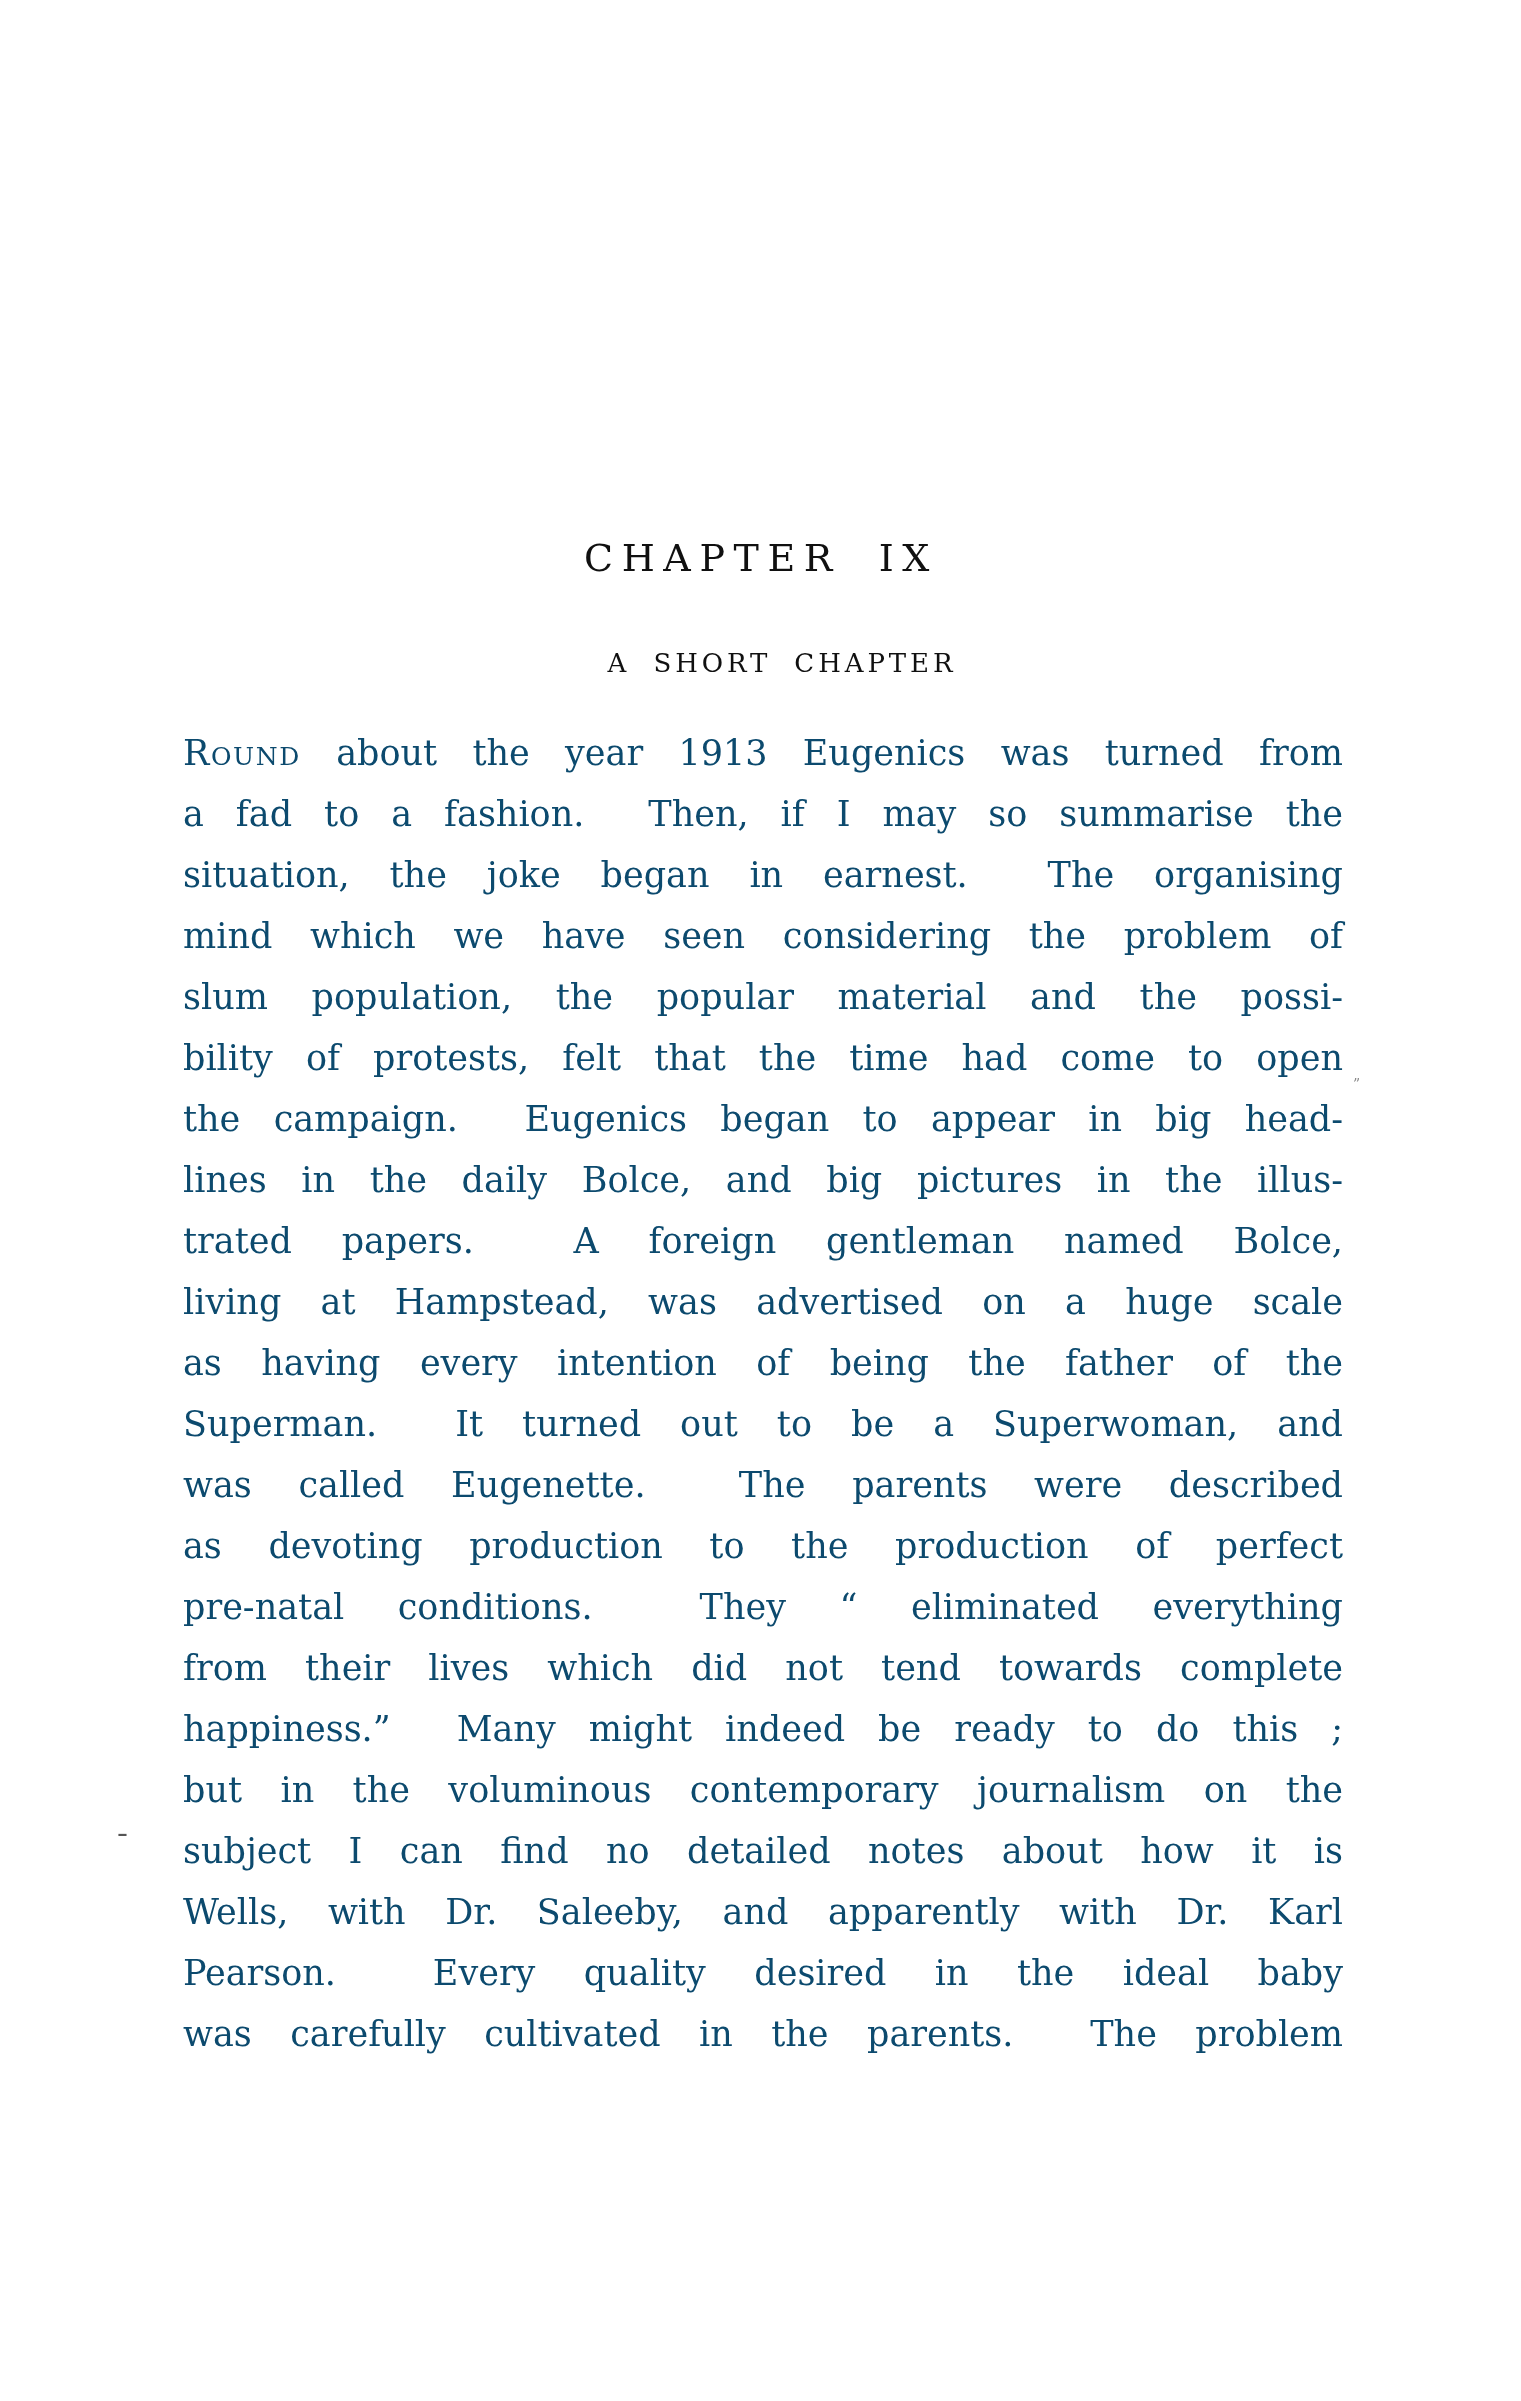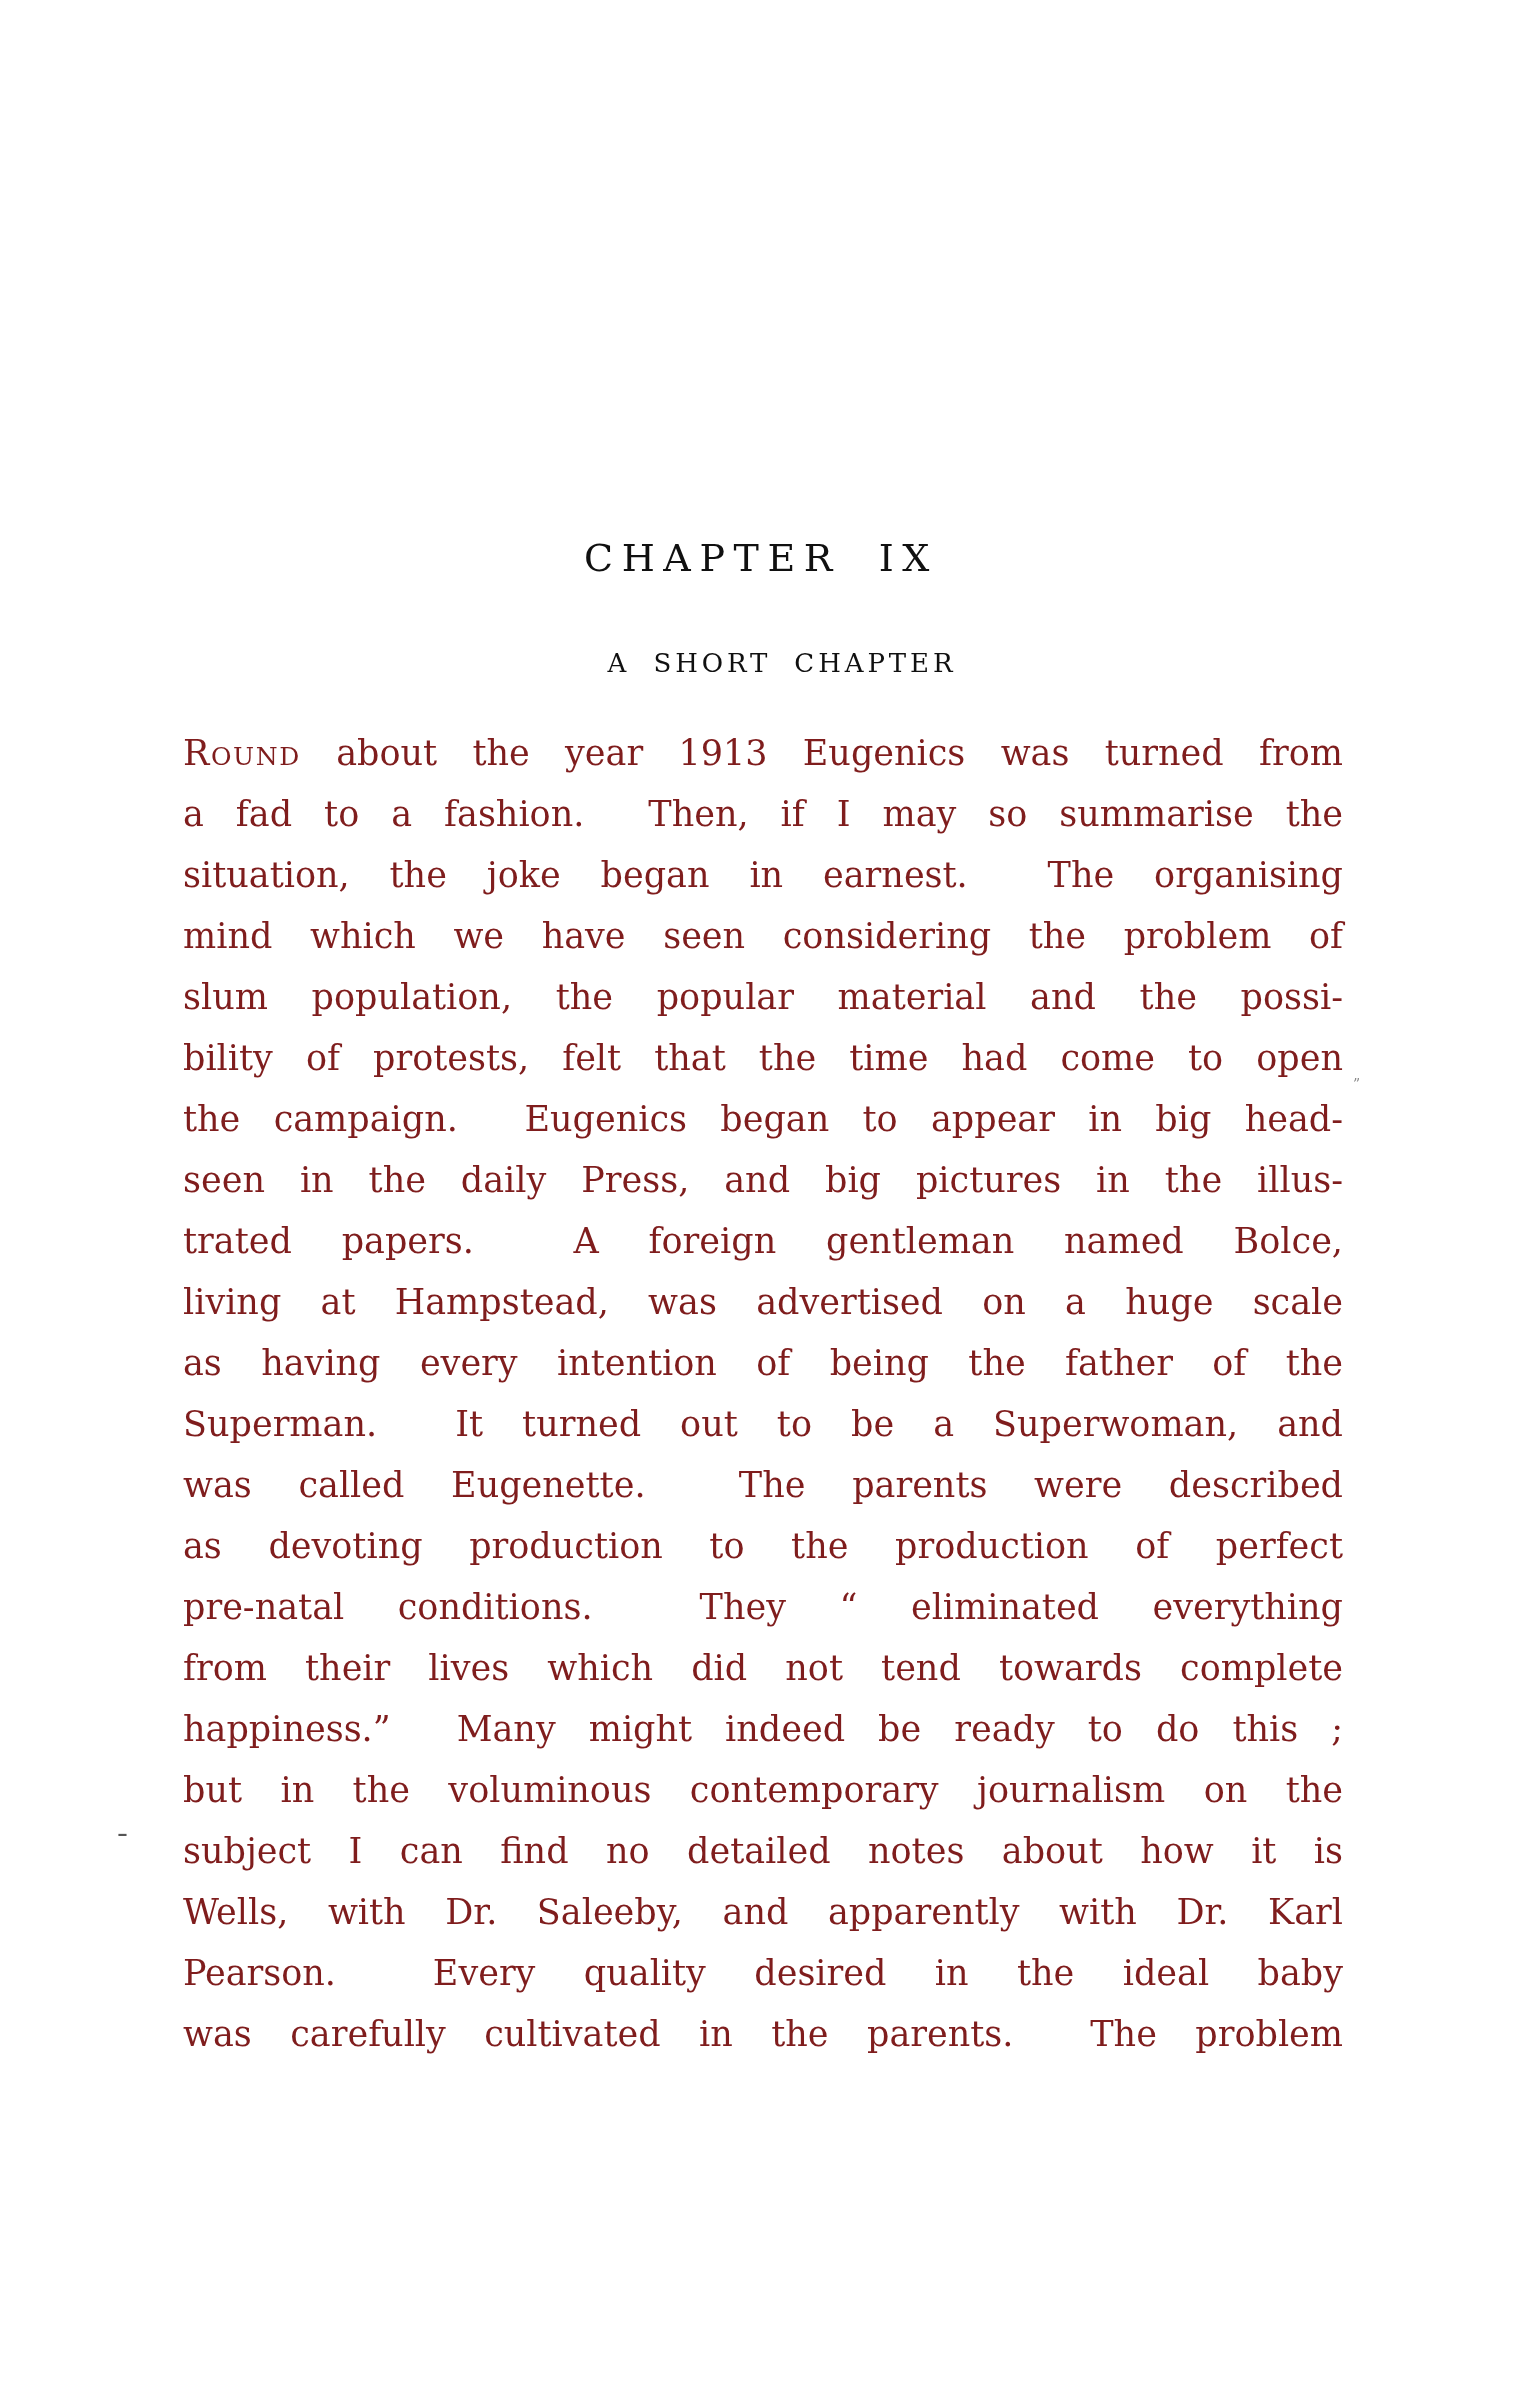--- a/index.html
+++ b/index.html
@@ -41,21 +41,21 @@
     color: #101010;
     padding-left: 21px;
   }
   .paragraph {
     position: absolute;
     top: 723px;
     left: 183px;
     width: 1160px;
     font-size: 35px;
     line-height: 61px;
-    color: #7f1d1d;
+    color: #0c4a6e;
   }
   .line {
     white-space: pre-wrap;
     text-align: justify;
     text-align-last: justify;
     text-justify: inter-word;
     height: 61px;
     overflow: visible;
   }
   .lead-caps {
@@ -109,21 +109,21 @@
   <div class="chapter-subtitle">A SHORT CHAPTER</div>
 
   <div class="paragraph">
     <div class="line"><span class="lead-caps">Round</span><span> about the year 1913 Eugenics was turned from</span></div>
     <div class="line">a fad to a fashion.  Then, if I may so summarise the</div>
     <div class="line">situation, the joke began in earnest.  The organising</div>
     <div class="line">mind which we have seen considering the problem of</div>
     <div class="line">slum population, the popular material and the possi-</div>
     <div class="line">bility of protests, felt that the time had come to open</div>
     <div class="line">the campaign.  Eugenics began to appear in big head-</div>
-    <div class="line">seen in the daily Press, and big pictures in the illus-</div>
+    <div class="line">lines in the daily Bolce, and big pictures in the illus-</div>
     <div class="line">trated papers.  A foreign gentleman named Bolce,</div>
     <div class="line">living at Hampstead, was advertised on a huge scale</div>
     <div class="line">as having every intention of being the father of the</div>
     <div class="line">Superman.  It turned out to be a Superwoman, and</div>
     <div class="line">was called Eugenette.  The parents were described</div>
     <div class="line">as devoting production to the production of perfect</div>
     <div class="line">pre-natal conditions.  They “ eliminated everything</div>
     <div class="line">from their lives which did not tend towards complete</div>
     <div class="line">happiness.”  Many might indeed be ready to do this ;</div>
     <div class="line">but in the voluminous contemporary journalism on the</div>

